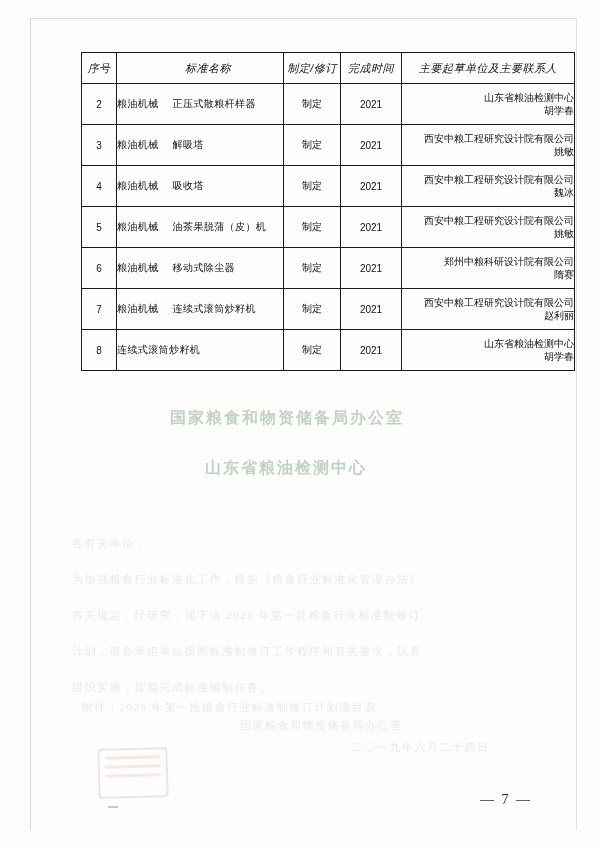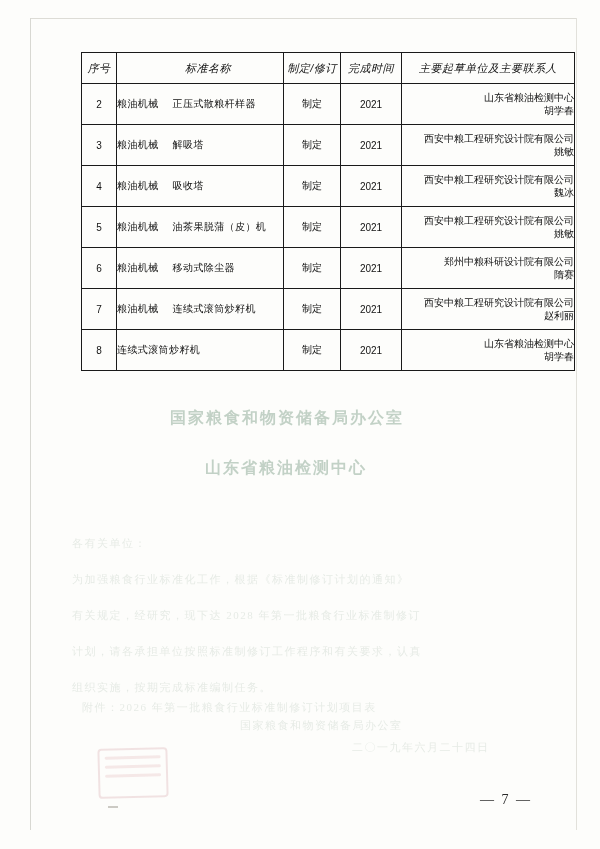--- a/index.html
+++ b/index.html
@@ -148,21 +148,21 @@
 <div class="page">
 
   <div class="scan-edge-top"></div>
   <div class="scan-edge-left"></div>
   <div class="scan-edge-right"></div>
 
   <div class="ghost ghost-title" style="left:170px; top:408px;">国家粮食和物资储备局办公室</div>
   <div class="ghost ghost-title" style="left:205px; top:458px;">山东省粮油检测中心</div>
 
   <div class="ghost ghost-body" style="left:72px; top:536px;">各有关单位：</div>
-  <div class="ghost ghost-body" style="left:72px; top:572px;">为加强粮食行业标准化工作，根据《标准制修订计划的通知》</div>
+  <div class="ghost ghost-body" style="left:72px; top:572px;">为加强粮食行业标准化工作，根据《粮食行业标准化管理办法》</div>
   <div class="ghost ghost-body" style="left:72px; top:608px;">有关规定，经研究，现下达 2028 年第一批粮食行业标准制修订</div>
   <div class="ghost ghost-body" style="left:72px; top:680px;">组织实施，按期完成标准编制任务。</div>
   <div class="ghost ghost-body" style="left:72px; top:644px;">计划，请各承担单位按照标准制修订工作程序和有关要求，认真</div>
   <div class="ghost ghost-body" style="left:82px; top:700px;">附件：2026 年第一批粮食行业标准制修订计划项目表</div>
   <div class="ghost ghost-body" style="left:240px; top:718px;">国家粮食和物资储备局办公室</div>
   <div class="ghost ghost-body" style="left:352px; top:740px;">二〇一九年六月二十四日</div>
 
   <div class="ghost-seal">
     <span class="seal-line"></span>
     <span class="seal-line"></span>

